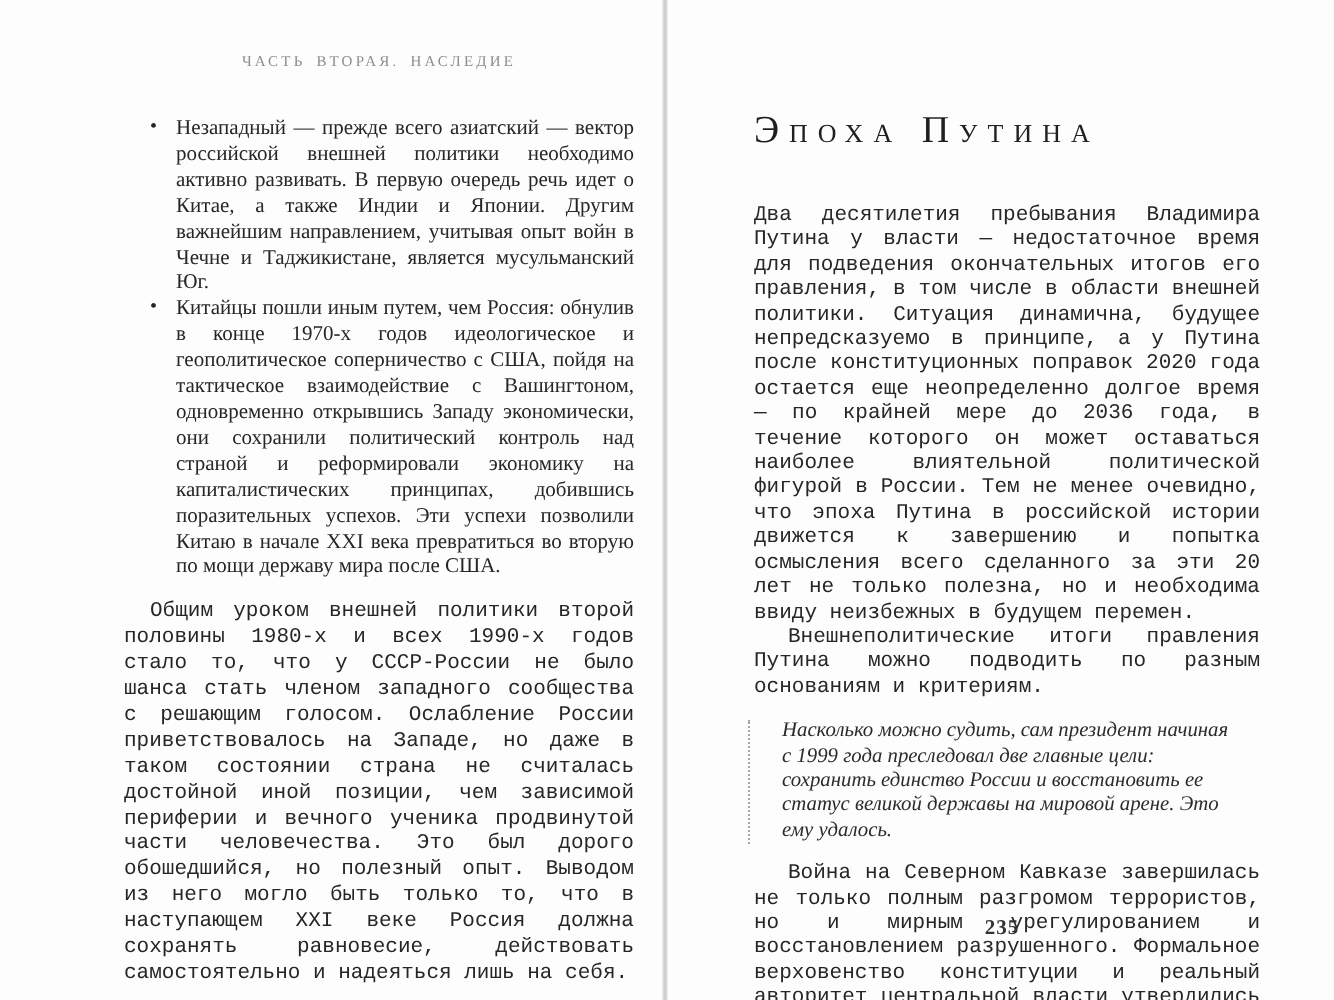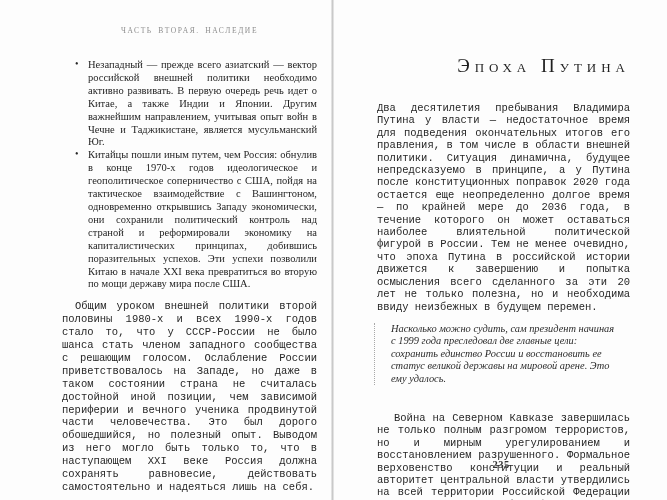--- a/index.html
+++ b/index.html
@@ -74,39 +74,39 @@
     line-height: 12.9px;
     text-align: justify;
     font-family: Liberation Mono, monospace;
   }
   .para-left {
     margin-top: 9px;
     text-indent: 13px;
   }
   .chapter-title {
     margin: 55px 0 0 0;
-    text-align: right;
+    text-align: left;
     font-weight: normal;
     font-variant: small-caps;
     font-size: 19px;
     letter-spacing: 5px;
     color: #1f1f1f;
     white-space: nowrap;
   }
   .page-right .para {
     line-height: 12.4px;
   }
   .p-first {
     margin-top: 25px;
   }
   .indent {
     text-indent: 17px;
   }
   .quote {
-    margin: 10px 12px 27px -3px;
+    margin: 10px 12px 9px -3px;
     border-left: 1px dotted #a8a8a8;
     padding-left: 16px;
     font-style: italic;
     font-size: 10.4px;
     line-height: 12.4px;
     text-align: left;
     color: #2b2b2b;
   }
   .page-number {
     position: absolute;
@@ -142,20 +142,21 @@
     <p class="para para-left">Общим уроком внешней политики второй половины 1980-х и всех 1990-х годов стало то, что у СССР-России не было шанса стать членом западного сообщества с решающим голосом. Ослабление России приветствовалось на Западе, но даже в таком состоянии страна не считалась достойной иной позиции, чем зависимой периферии и вечного ученика продвинутой части человечества. Это был дорого обошедшийся, но полезный опыт. Выводом из него могло быть только то, что в наступающем XXI веке Россия должна сохранять равновесие, действовать самостоятельно и надеяться лишь на себя.</p>
   </div>
 
   <div class="gutter"></div>
 
   <div class="page page-right">
     <h1 class="chapter-title">Эпоха Путина</h1>
 
     <p class="para p-first">Два десятилетия пребывания Владимира Путина у власти — недостаточное время для подведения окончательных итогов его правления, в том числе в области внешней политики. Ситуация динамична, будущее непредсказуемо в принципе, а у Путина после конституционных поправок 2020 года остается еще неопределенно долгое время — по крайней мере до 2036 года, в течение которого он может оставаться наиболее влиятельной политической фигурой в России. Тем не менее очевидно, что эпоха Путина в российской истории движется к завершению и попытка осмысления всего сделанного за эти 20 лет не только полезна, но и необходима ввиду неизбежных в будущем перемен.</p>
 
+    <p class="para indent">Внешнеполитические итоги правления Путина можно подводить по разным основаниям и критериям.</p>
 
     <blockquote class="quote">Насколько можно судить, сам президент начиная с 1999 года преследовал две главные цели: сохранить единство России и восстановить ее статус великой державы на мировой арене. Это ему удалось.</blockquote>
 
     <p class="para indent">Война на Северном Кавказе завершилась не только полным разгромом террористов, но и мирным урегулированием и восстановлением разрушенного. Формальное верховенство конституции и реальный авторитет центральной власти утвердились на всей территории Российской Федерации (в Чечне — в особой форме унии с Кремлем). Олигархат, реально властвовавший во второй половине 1990-х годов, был укрощен, а властная и владеющая богатствами элита существенно расширена за счет включения большого количества</p>
 
     <div class="page-number">235</div>
   </div>
 
 </div>
 

